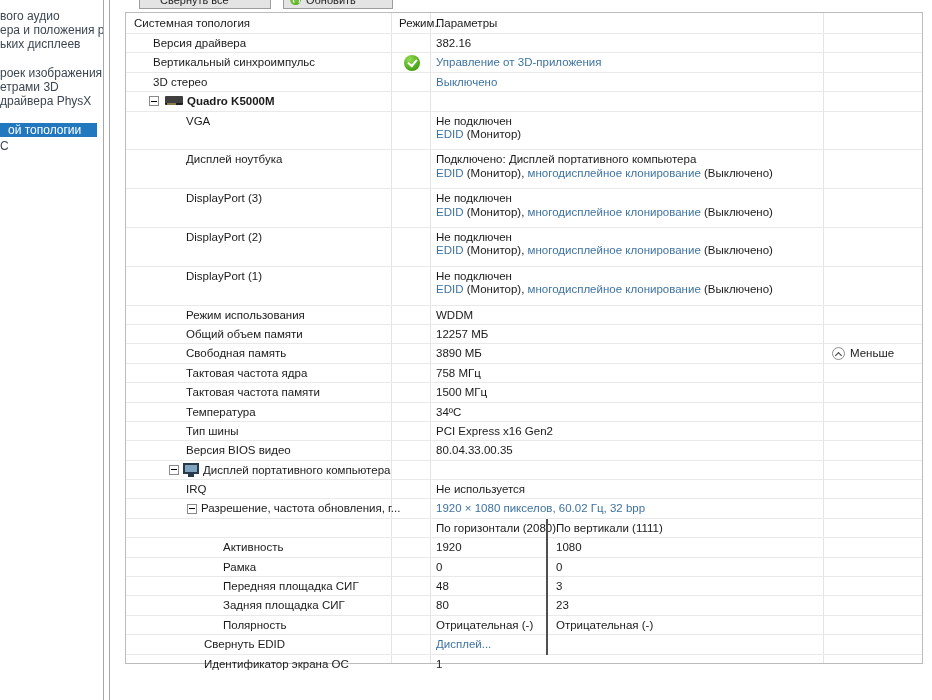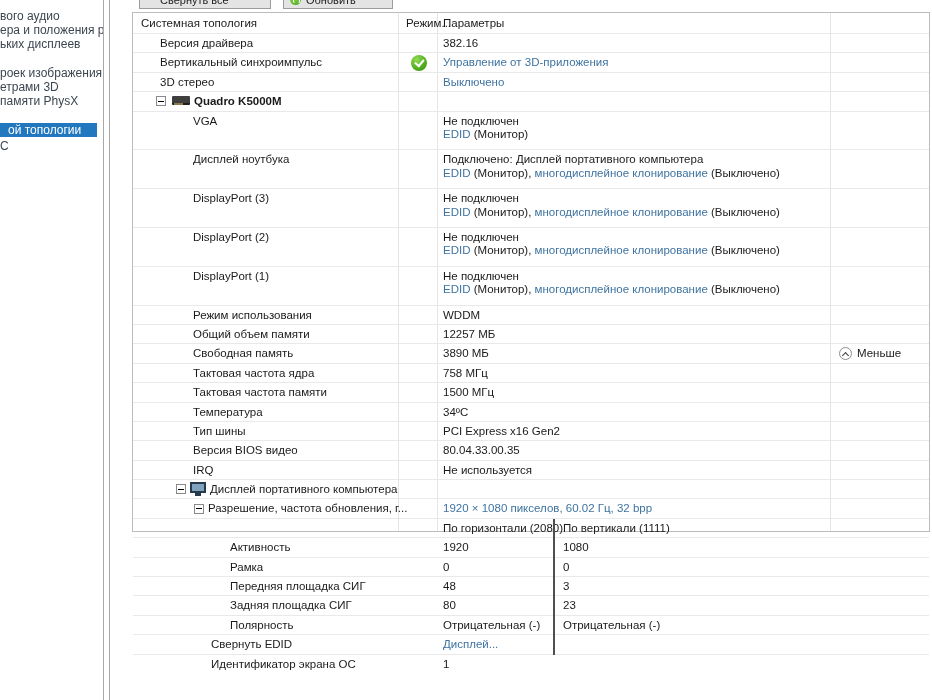--- a/index.html
+++ b/index.html
@@ -18,21 +18,21 @@
     display:flex; align-items:flex-end; padding:0 6px 2px 6px; font-size:11px; color:#222; cursor:pointer; }
   .tbtn .lbl { white-space:nowrap; }
   .tri-down { width:0; height:0; border:4px solid transparent; border-top:6px solid #5a5a5a;
     margin:0 5px 2px 1px; }
   .refresh-dot { width:11px; height:11px; border-radius:50%;
     background: radial-gradient(circle at 35% 30%, #8fd94f, #47a316); margin:0 5px 1px 0; position:relative; }
   .refresh-dot:after { content:""; position:absolute; left:3px; top:3px; width:5px; height:5px;
     border:1.5px solid #fff; border-radius:50%; border-bottom-color:transparent; }
 
   
-  #tbl { position:absolute; left:132px; top:12px; width:798px; height:520px;
+  #tbl { position:absolute; left:125px; top:12px; width:798px; height:652px;
     border:1px solid #bcbcbc; background:#fff; }
   .colline { position:absolute; top:0; bottom:0; width:1px; background:#e4e4e4; z-index:0; }
   .row { position:relative; border-bottom:1px solid #e9e9e9; z-index:1; }
   .r  { height:19.4px; line-height:19.4px;text-align:center; }
   .rd { height:38.8px; line-height:19.4px; }
   .rh { height:21px;  line-height:21px; }
   .c1 { position:absolute; top:0; white-space:nowrap; }
   .bold { font-weight:bold; }
   .i0{left:8px} .i1{left:27px} .i2{left:60px} .gpu-t{left:61px} .disp-t{left:77px}
   .res-t{left:75px} .i5{left:97px} .i6{left:78px}
@@ -69,21 +69,21 @@
 </style>
 </head>
 <body>
 
 <div id="sidebar">
   <div class="side-item" style="top:9px">вого аудио</div>
   <div class="side-item" style="top:23px">ера и положения рабоч</div>
   <div class="side-item" style="top:37px">ьких дисплеев</div>
   <div class="side-item" style="top:66px">роек изображения с пр</div>
   <div class="side-item" style="top:80px">етрами 3D</div>
-  <div class="side-item" style="top:94px">памяти PhysX</div>
+  <div class="side-item" style="top:94px">драйвера PhysX</div>
   <div class="side-item active" style="top:123px; background:#2178be">ой топологии</div>
   <div class="side-item" style="top:139px">С</div>
 </div>
 <div class="vline" style="left:103px"></div>
 <div class="vline" style="left:109px"></div>
 
 <div class="tbtn" style="left:139px; width:132px">
   <span class="tri-down"></span>
   <span class="lbl">Свернуть все</span>
 </div>
@@ -180,29 +180,29 @@
   </div>
   <div class="row r">
     <span class="c1 i2">Тип шины</span>
     <span class="cp">PCI Express x16 Gen2</span>
   </div>
   <div class="row r">
     <span class="c1 i2">Версия BIOS видео</span>
     <span class="cp">80.04.33.00.35</span>
   </div>
   <div class="row r">
-    <span class="c1 i2">IRQ</span>
-    <span class="cp">Не используется</span>
-  </div>
-
-  <div class="row r">
     <span class="expander exp-disp"></span>
     <span class="mon-icon"></span>
     <span class="c1 disp-t">Дисплей портативного компьютера</span>
   </div>
+
+  <div class="row r">
+    <span class="c1 i2">IRQ</span>
+    <span class="cp">Не используется</span>
+  </div>
   <div class="row r">
     <span class="expander exp-res"></span>
     <span class="c1 res-t">Разрешение, частота обновления, г...</span>
     <a class="cp lnk">1920 × 1080 пикселов, 60.02 Гц, 32 bpp</a>
   </div>
 
   <div class="row r">
     <span class="cp">По горизонтали (2080)</span>
     <span class="cv">По вертикали (1111)</span>
   </div>

